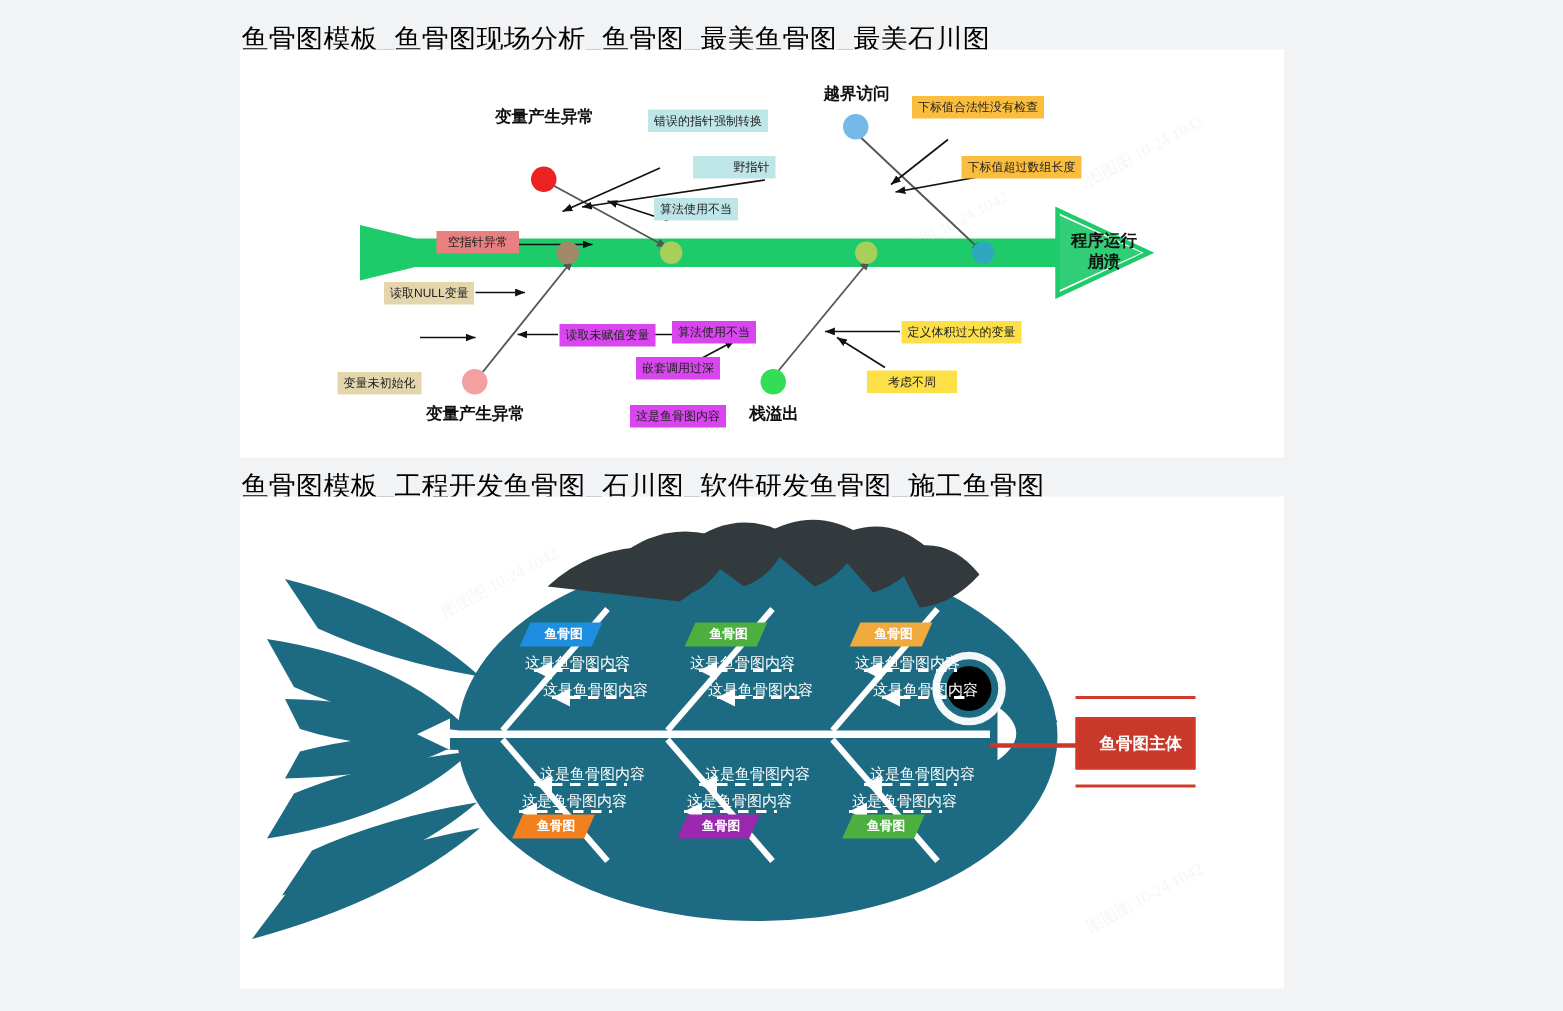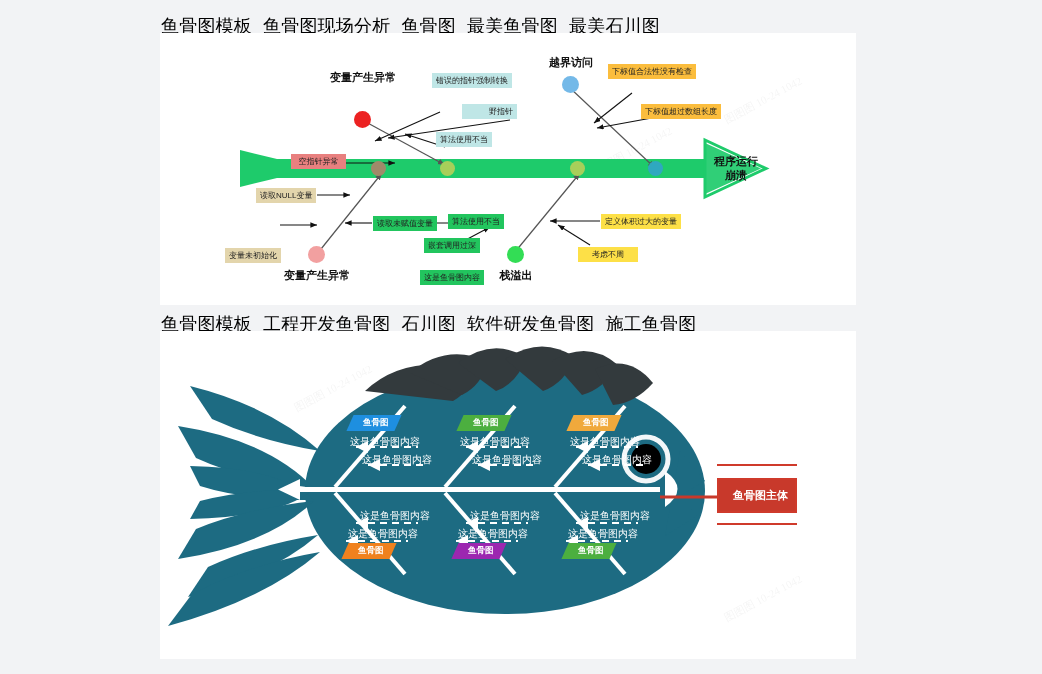--- a/index.html
+++ b/index.html
@@ -49,21 +49,21 @@
     color: #222;
     padding: 2px 4px;
     text-align: center;
     line-height: 11px;
     white-space: nowrap;
     box-sizing: border-box;
   }
   .lbl.cyan { background: #bfe6e6; }
   .lbl.red  { background: #e8807f; }
   .lbl.tan  { background: #e3d5ac; }
-  .lbl.green{ background: #22c55e; }
+  .lbl.green{ background: #d946ef; }
   .lbl.orange{ background:#fbbd3d; }
   .lbl.pink { background: #fde047; }
 
   .bignode {
     position: absolute;
     font-size: 11px;
     font-weight: bold;
     color: #111;
     white-space: nowrap;
     text-align: center;

